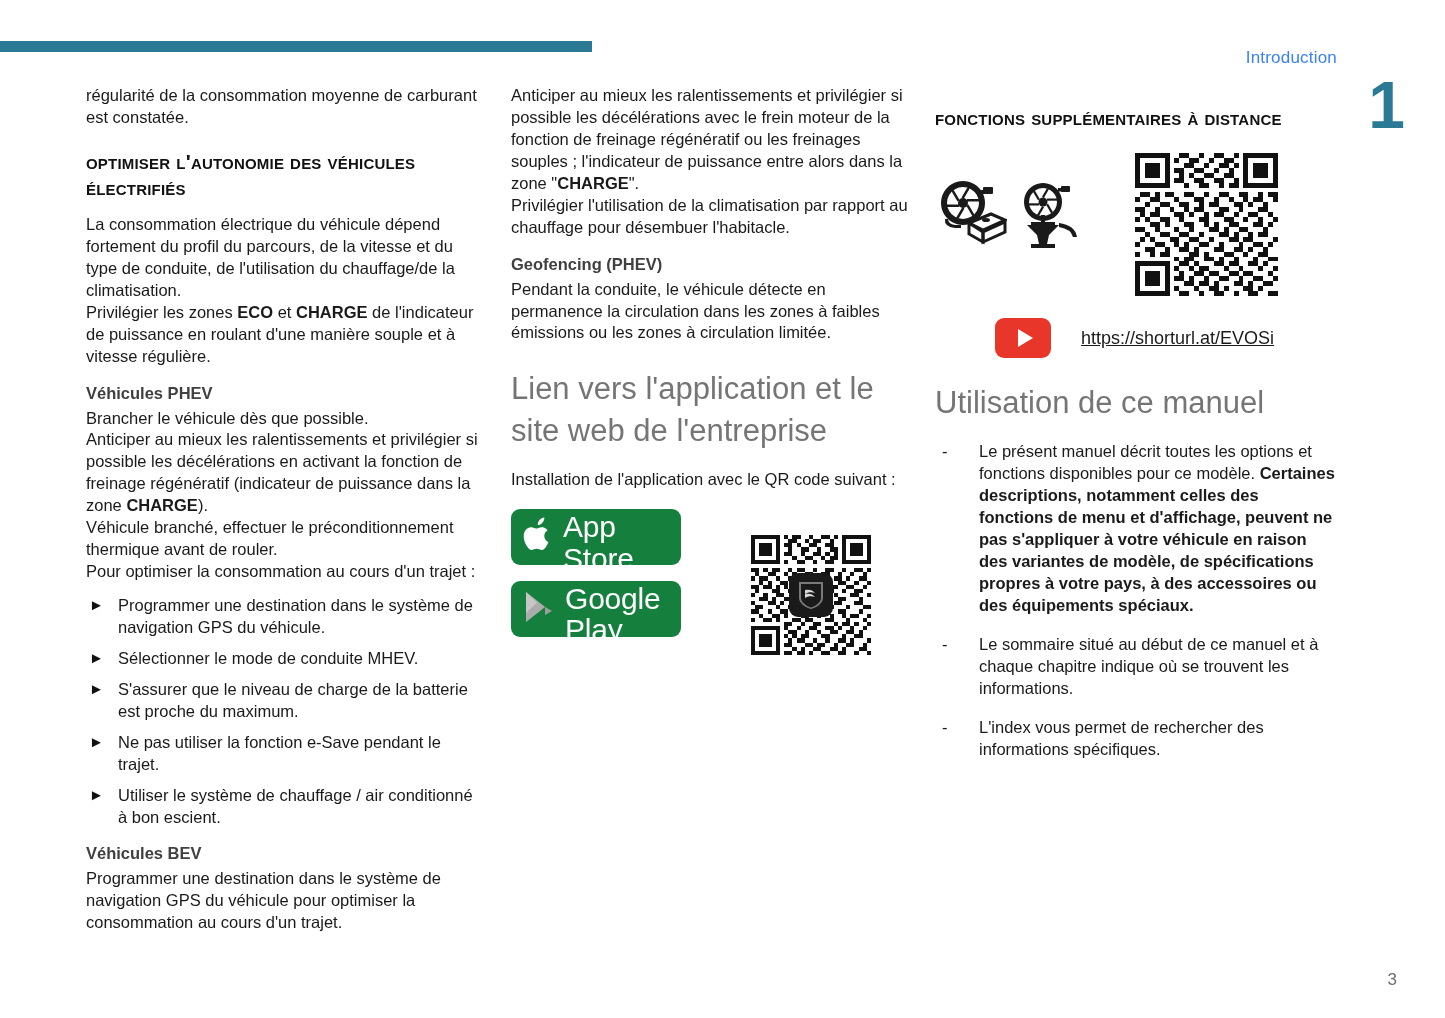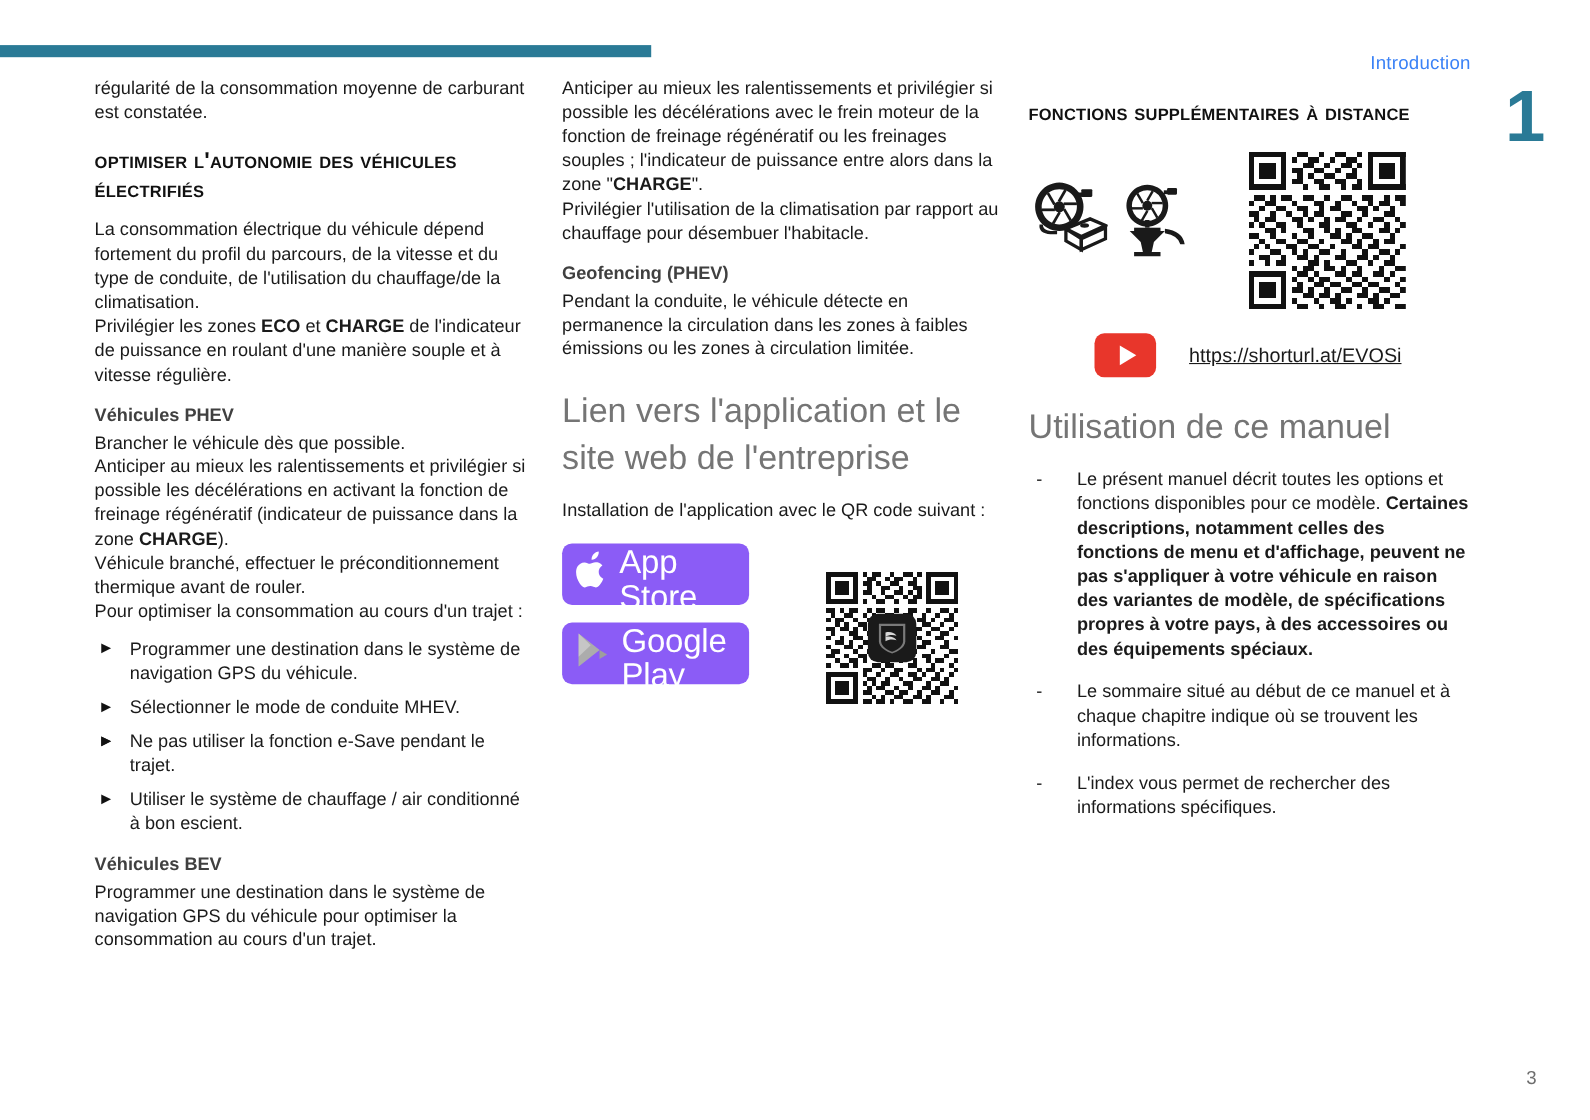--- a/index.html
+++ b/index.html
@@ -45,21 +45,21 @@
     right: 48px;
     bottom: 28px;
     font-size: 17px;
     color: #6e6e6e;
   }
 
   
   .columns {
     position: absolute;
     left: 0;
-    top: 70px;
+    top: 85px;
     width: 1445px;
     height: 900px;
   }
   .col {
     position: absolute;
     top: 0;
   }
   .col-1 { left: 86px;  width: 400px; }
   .col-2 { left: 511px; width: 398px; }
   .col-3 { left: 935px; width: 400px; }
@@ -141,21 +141,21 @@
     top: 0;
     font-size: 16.5px;
     color: #1a1a1a;
   }
 
   
   .badges { margin-top: 18px; }
   .badge {
     width: 170px;
     height: 56px;
-    background: #8b5cf6;
+    background: #15803d;
     border-radius: 9px;
     display: flex;
     align-items: center;
     padding: 0 12px;
     margin-bottom: 16px;
   }
   .badge-icon { flex: 0 0 auto; margin-right: 10px; }
   .badge-text { color: #fff; line-height: 1.05; }
   .badge-text .small {
     font-size: 11px;
@@ -271,20 +271,21 @@
       <li class="body">
         <span class="tri-mark">►</span>
         <span>Programmer une destination dans le système de navigation GPS du véhicule.</span>
       </li>
       <li class="body">
         <span class="tri-mark">►</span>
         <span>Sélectionner le mode de conduite MHEV.</span>
       </li>
       <li class="body">
         <span class="tri-mark">►</span>
+        <span>S'assurer que le niveau de charge de la batterie est proche du maximum.</span>
       </li>
       <li class="body">
         <span class="tri-mark">►</span>
         <span>Ne pas utiliser la fonction e-Save pendant le trajet.</span>
       </li>
       <li class="body">
         <span class="tri-mark">►</span>
         <span>Utiliser le système de chauffage / air conditionné à bon escient.</span>
       </li>
     </ul>

